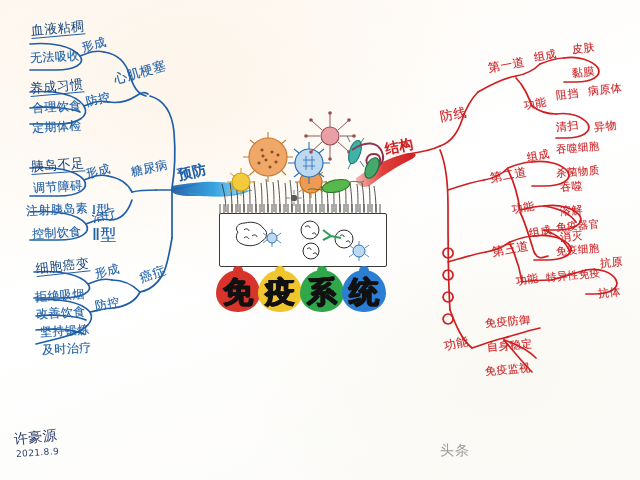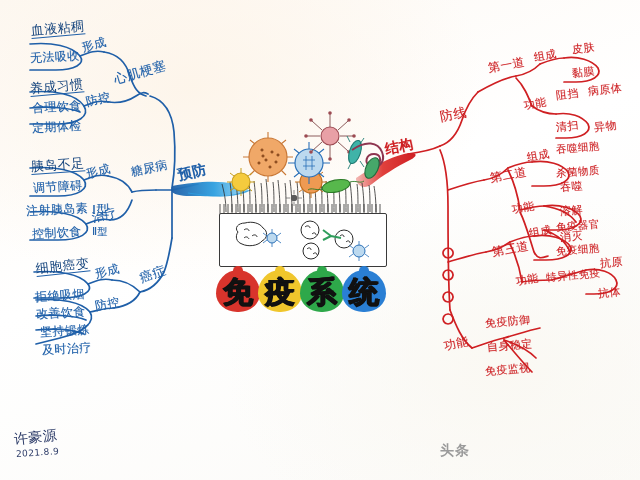--- a/index.html
+++ b/index.html
@@ -47,21 +47,21 @@
   }
   .red-ink {
     color: #cf1f22;
     text-shadow: 0.4px 0.3px 0 rgba(190,30,35,0.3);
   }
   .sig {
     color: #2b3a67;
   }
   .wm {
     color: #9b9b9b;
-    font-weight: bold;
+    font-weight: normal;
     letter-spacing: 1px;
   }
   .title-wrap {
     position: absolute;
     left: 216px;
     top: 262px;
     width: 170px;
     height: 58px;
   }
   .balloon {
@@ -424,21 +424,21 @@
 
   <div class="lbl blue-dark" style="left:31px; top:160px; font-size:13px; transform:rotate(-4deg); border-bottom:1.4px solid #1f5fa8; padding-bottom:1px;">胰岛不足</div>
   <div class="lbl blue-ink" style="left:33px; top:182px; font-size:12px; transform:rotate(-3deg);">调节障碍</div>
   <div class="lbl blue-ink" style="left:86px; top:168px; font-size:12px; transform:rotate(-14deg);">形成</div>
 
   <div class="lbl blue-ink" style="left:131px; top:166px; font-size:12px; transform:rotate(-12deg);">糖尿病</div>
 
   <div class="lbl blue-ink" style="left:26px; top:205px; font-size:12px; transform:rotate(-3deg);">注射胰岛素</div>
   <div class="lbl blue-ink" style="left:92px; top:203px; font-size:13px;">Ⅰ型</div>
   <div class="lbl blue-ink" style="left:32px; top:228px; font-size:12px; transform:rotate(-3deg);">控制饮食</div>
-  <div class="lbl blue-ink" style="left:92px; top:227px; font-size:10px;">Ⅱ型</div>
+  <div class="lbl blue-ink" style="left:92px; top:227px; font-size:16px;">Ⅱ型</div>
   <div class="lbl blue-ink" style="left:92px; top:212px; font-size:12px; transform:rotate(-14deg);">治疗</div>
 
   <div class="lbl blue-dark" style="left:36px; top:262px; font-size:13px; transform:rotate(-6deg); border-bottom:1.4px solid #1f5fa8; padding-bottom:1px;">细胞癌变</div>
   <div class="lbl blue-ink" style="left:95px; top:268px; font-size:12px; transform:rotate(-14deg);">形成</div>
   <div class="lbl blue-ink" style="left:140px; top:272px; font-size:13px; transform:rotate(-20deg);">癌症</div>
 
   <div class="lbl blue-ink" style="left:35px; top:291px; font-size:12px; transform:rotate(-4deg);">拒绝吸烟</div>
   <div class="lbl blue-ink" style="left:36px; top:308px; font-size:12px; transform:rotate(-3deg);">改善饮食</div>
   <div class="lbl blue-ink" style="left:40px; top:326px; font-size:12px; transform:rotate(-3deg);">坚持锻炼</div>
   <div class="lbl blue-ink" style="left:42px; top:344px; font-size:12px; transform:rotate(-3deg);">及时治疗</div>

